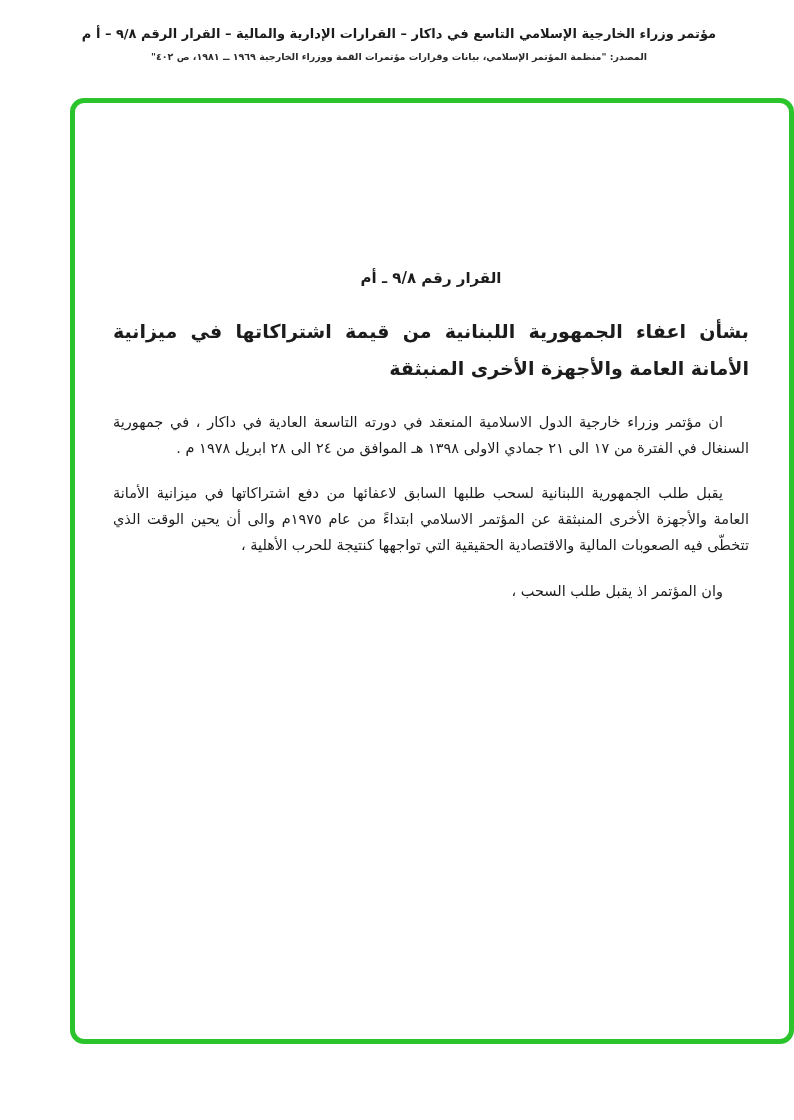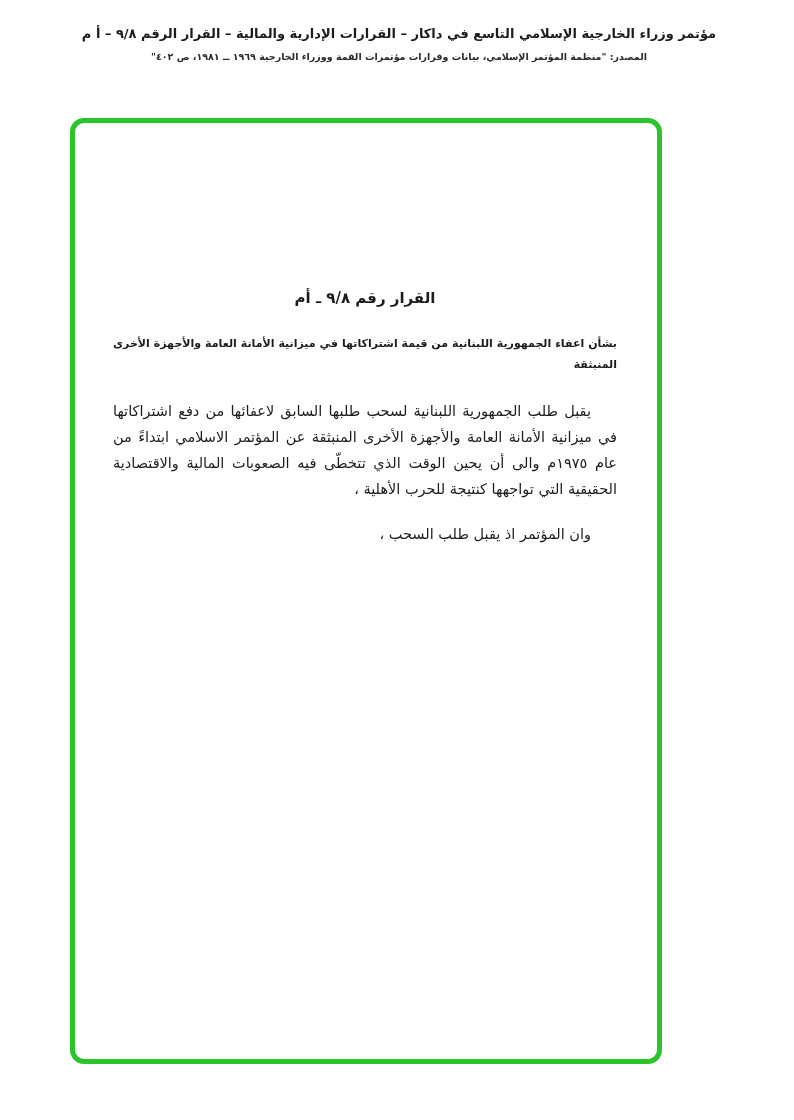--- a/index.html
+++ b/index.html
@@ -32,39 +32,38 @@
     font-size:9.5px;
     font-weight:bold;
     color:#2a2a2a;
     margin-top:7px;
     padding:0 60px;
   }
   .green-frame{
     position:absolute;
     left:68px;
     top:96px;
-    width:592px;
+    width:724px;
     height:946px;
     border:5px solid var(--border-green);
     border-radius:14px;
     background:var(--background);
-    margin-top:20px;
   }
   .doc-content{
     direction:rtl;
     padding:162px 36px 0 34px;
   }
   .decision-number{
     text-align:center;
     font-size:15px;
     font-weight:bold;
     margin-bottom:22px;
   }
   .doc-title{
-    font-size:11px;
+    font-size:19px;
     font-weight:bold;
     line-height:1.95;
     text-align:justify;
     margin-bottom:18px;
   }
   .doc-paragraph{
     font-size:14.5px;
     line-height:1.8;
     text-align:justify;
     text-indent:26px;
@@ -78,16 +77,17 @@
 
 <header class="doc-header">
   <div class="header-line1">مؤتمر وزراء الخارجية الإسلامي التاسع في داكار – القرارات الإدارية والمالية – القرار الرقم ٩/٨ – أ م</div>
   <div class="header-line2">المصدر: "منظمة المؤتمر الإسلامي، بيانات وقرارات مؤتمرات القمة ووزراء الخارجية ١٩٦٩ ــ ١٩٨١، ص ٤٠٢"</div>
 </header>
 
 <div class="green-frame">
   <div class="doc-content">
     <h2 class="decision-number">القرار رقم ٩/٨ ـ أم</h2>
     <h1 class="doc-title">بشأن اعفاء الجمهورية اللبنانية من قيمة اشتراكاتها في ميزانية الأمانة العامة والأجهزة الأخرى المنبثقة</h1>
+    <p class="doc-paragraph">ان مؤتمر وزراء خارجية الدول الاسلامية المنعقد في دورته التاسعة العادية في داكار ، في جمهورية السنغال في الفترة من ١٧ الى ٢١ جمادي الاولى ١٣٩٨ هـ الموافق من ٢٤ الى ٢٨ ابريل ١٩٧٨ م .</p>
     <p class="doc-paragraph">يقبل طلب الجمهورية اللبنانية لسحب طلبها السابق لاعفائها من دفع اشتراكاتها في ميزانية الأمانة العامة والأجهزة الأخرى المنبثقة عن المؤتمر الاسلامي ابتداءً من عام ١٩٧٥م والى أن يحين الوقت الذي تتخطّى فيه الصعوبات المالية والاقتصادية الحقيقية التي تواجهها كنتيجة للحرب الأهلية ،</p>
     <p class="doc-paragraph short">وان المؤتمر اذ يقبل طلب السحب ،</p>
   </div>
 </div>
 
 </body></html>

